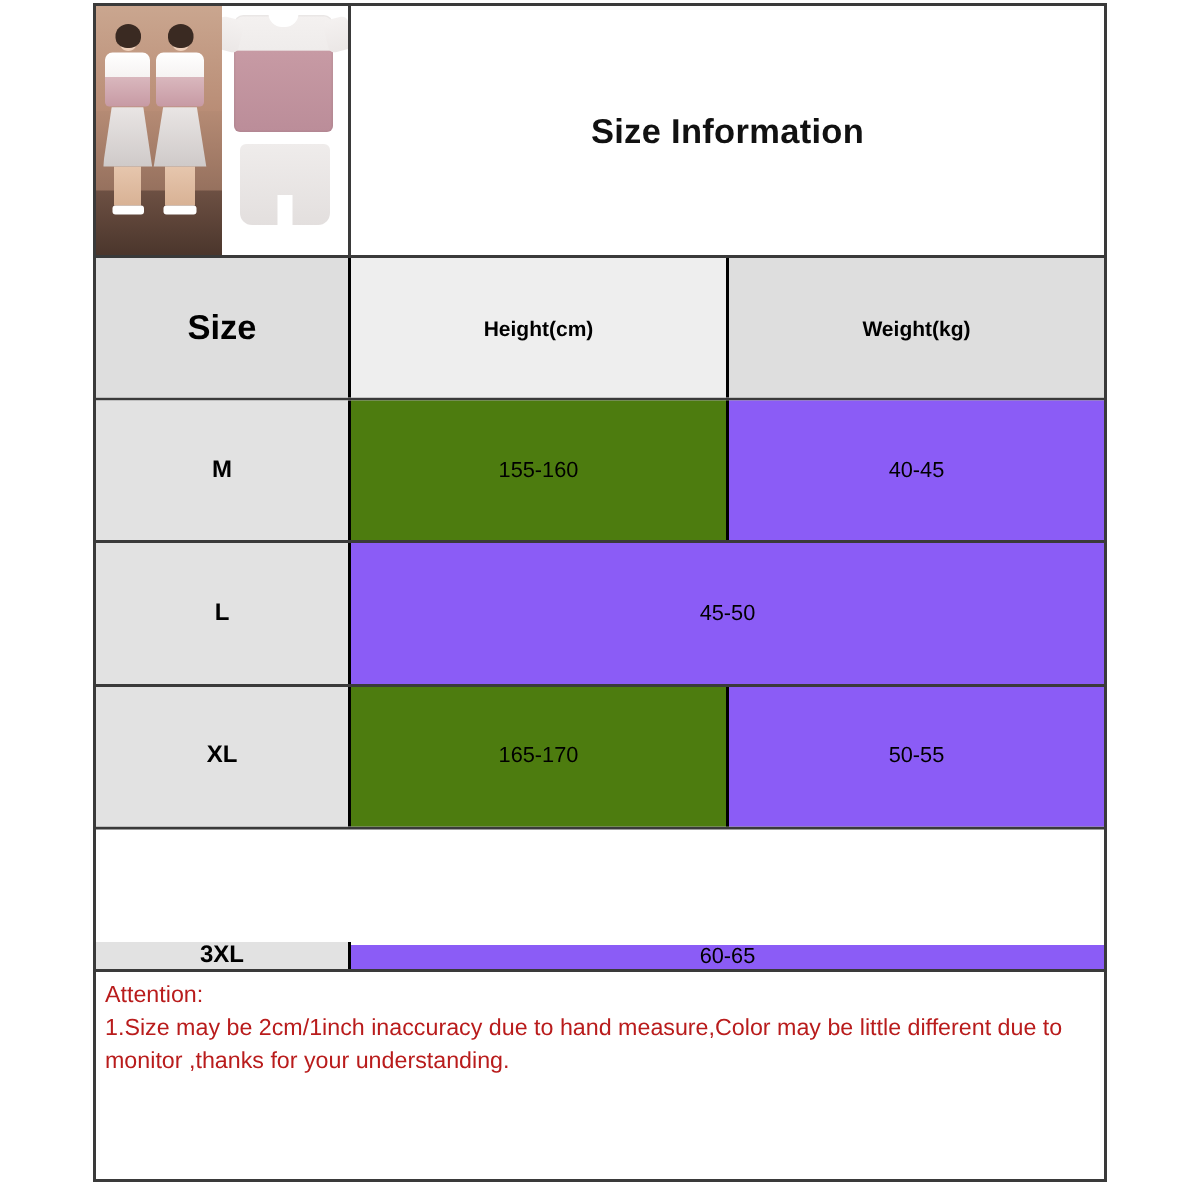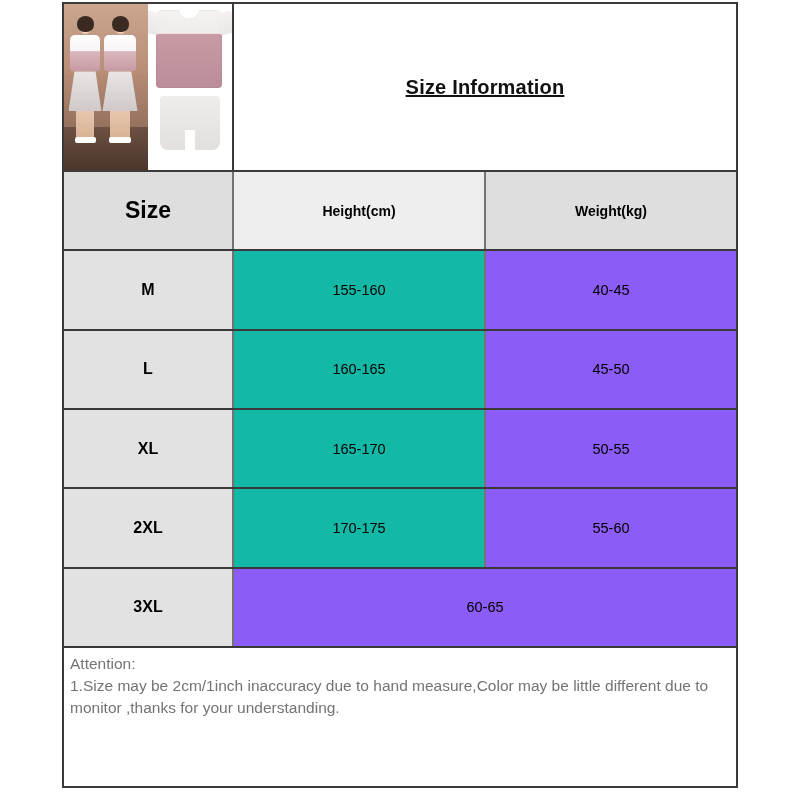--- a/index.html
+++ b/index.html
@@ -162,54 +162,53 @@
     background: #ffffff;
   }
 
   .title-cell {
     flex: 1 1 auto;
     display: flex;
     align-items: center;
     justify-content: center;
   }
   .title-text {
-    font-size: 20px;
+    font-size: 23px;
     font-weight: bold;
     letter-spacing: 0.2px;
     color: #111111;
-    text-decoration: underline;
   }
 
   
   .table {
     flex: 1 1 auto;
     display: flex;
     flex-direction: column;
   }
   .row {
     display: flex;
     flex: 1 1 0;
     border-bottom: 2px solid #3a3a3a;
     box-sizing: border-box;
     min-height: 0;
   }
-  .row:last-child { border-bottom: none; }
+  .row:last-child { border-bottom: none; align-items: flex-end; }
 
   .cell {
     display: flex;
     align-items: center;
     justify-content: center;
     box-sizing: border-box;
-    border-right: 2px solid #737373;
+    border-right: 2px solid #000000;
     text-align: center;
   }
   .cell:last-child { border-right: none; }
 
   .c-size    { flex: 0 0 170px; background: #e2e2e2; }
-  .c-height  { flex: 0 0 252px; background: #14b8a6; }
+  .c-height  { flex: 0 0 252px; background: #4d7c0f; }
   .c-weight  { flex: 1 1 auto;  background: #8b5cf6; }
 
   .head-row .c-size   { background: #dedede; }
   .head-row .c-height { background: #eeeeee; text-align: center; }
   .head-row .c-weight { background: #dedede; }
 
   .head-size-text {
     font-size: 23px;
     font-weight: bold;
   }
@@ -231,21 +230,21 @@
     flex: 0 0 140px;
     border-top: 2px solid #3a3a3a;
     box-sizing: border-box;
     padding: 5px 6px 0 6px;
     background: #ffffff;
   }
   .attention p {
     margin: 0;
     font-size: 15.5px;
     line-height: 1.42;
-    color: #737373;
+    color: #b91c1c;
     white-space: pre-wrap;
   }
 
   
   .green-mark {
     position: absolute;
     left: 228px;
     top: 3px;
     width: 10px;
     height: 10px;
@@ -326,51 +325,37 @@
         </div>
         <div class="cell c-weight">
           <span class="val-text">40-45</span>
         </div>
       </div>
 
       <div class="row">
         <div class="cell c-size">
           <span class="size-text">L</span>
         </div>
-        <div class="cell c-height">
-          <span class="val-text">160-165</span>
-        </div>
         <div class="cell c-weight">
           <span class="val-text">45-50</span>
         </div>
       </div>
 
       <div class="row">
         <div class="cell c-size">
           <span class="size-text">XL</span>
         </div>
         <div class="cell c-height">
           <span class="val-text">165-170</span>
         </div>
         <div class="cell c-weight">
           <span class="val-text">50-55</span>
         </div>
       </div>
 
-      <div class="row">
-        <div class="cell c-size">
-          <span class="size-text">2XL</span>
-        </div>
-        <div class="cell c-height">
-          <span class="val-text">170-175</span>
-        </div>
-        <div class="cell c-weight">
-          <span class="val-text">55-60</span>
-        </div>
-      </div>
 
       <div class="row">
         <div class="cell c-size">
           <span class="size-text">3XL</span>
         </div>
         <div class="cell c-weight">
           <span class="val-text">60-65</span>
         </div>
       </div>
 

